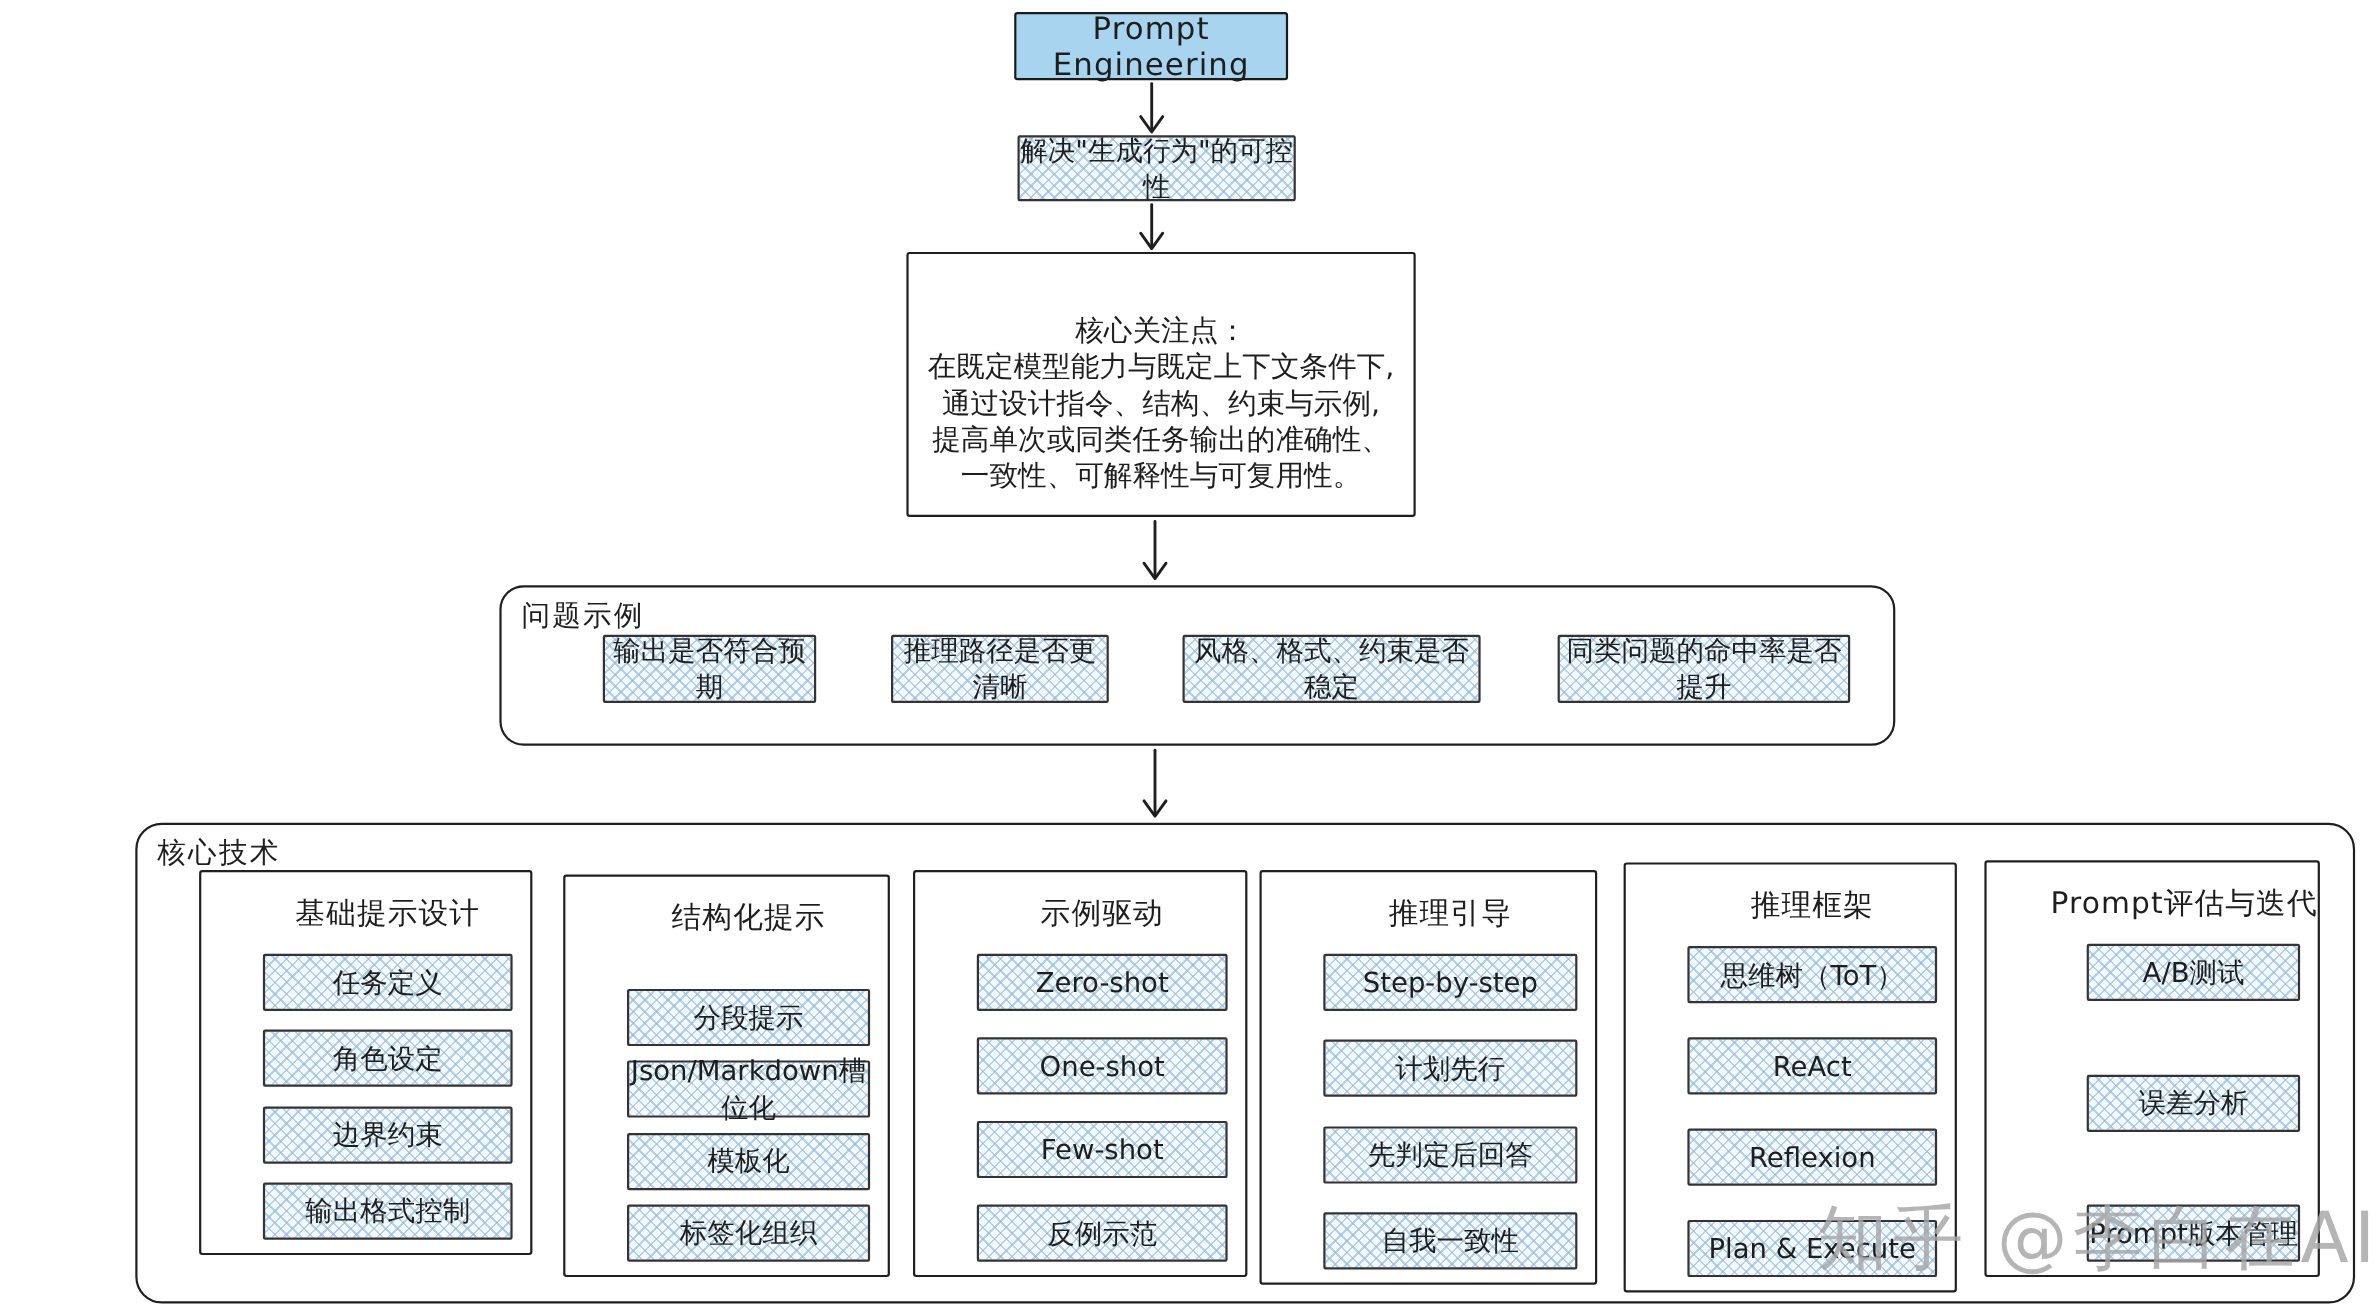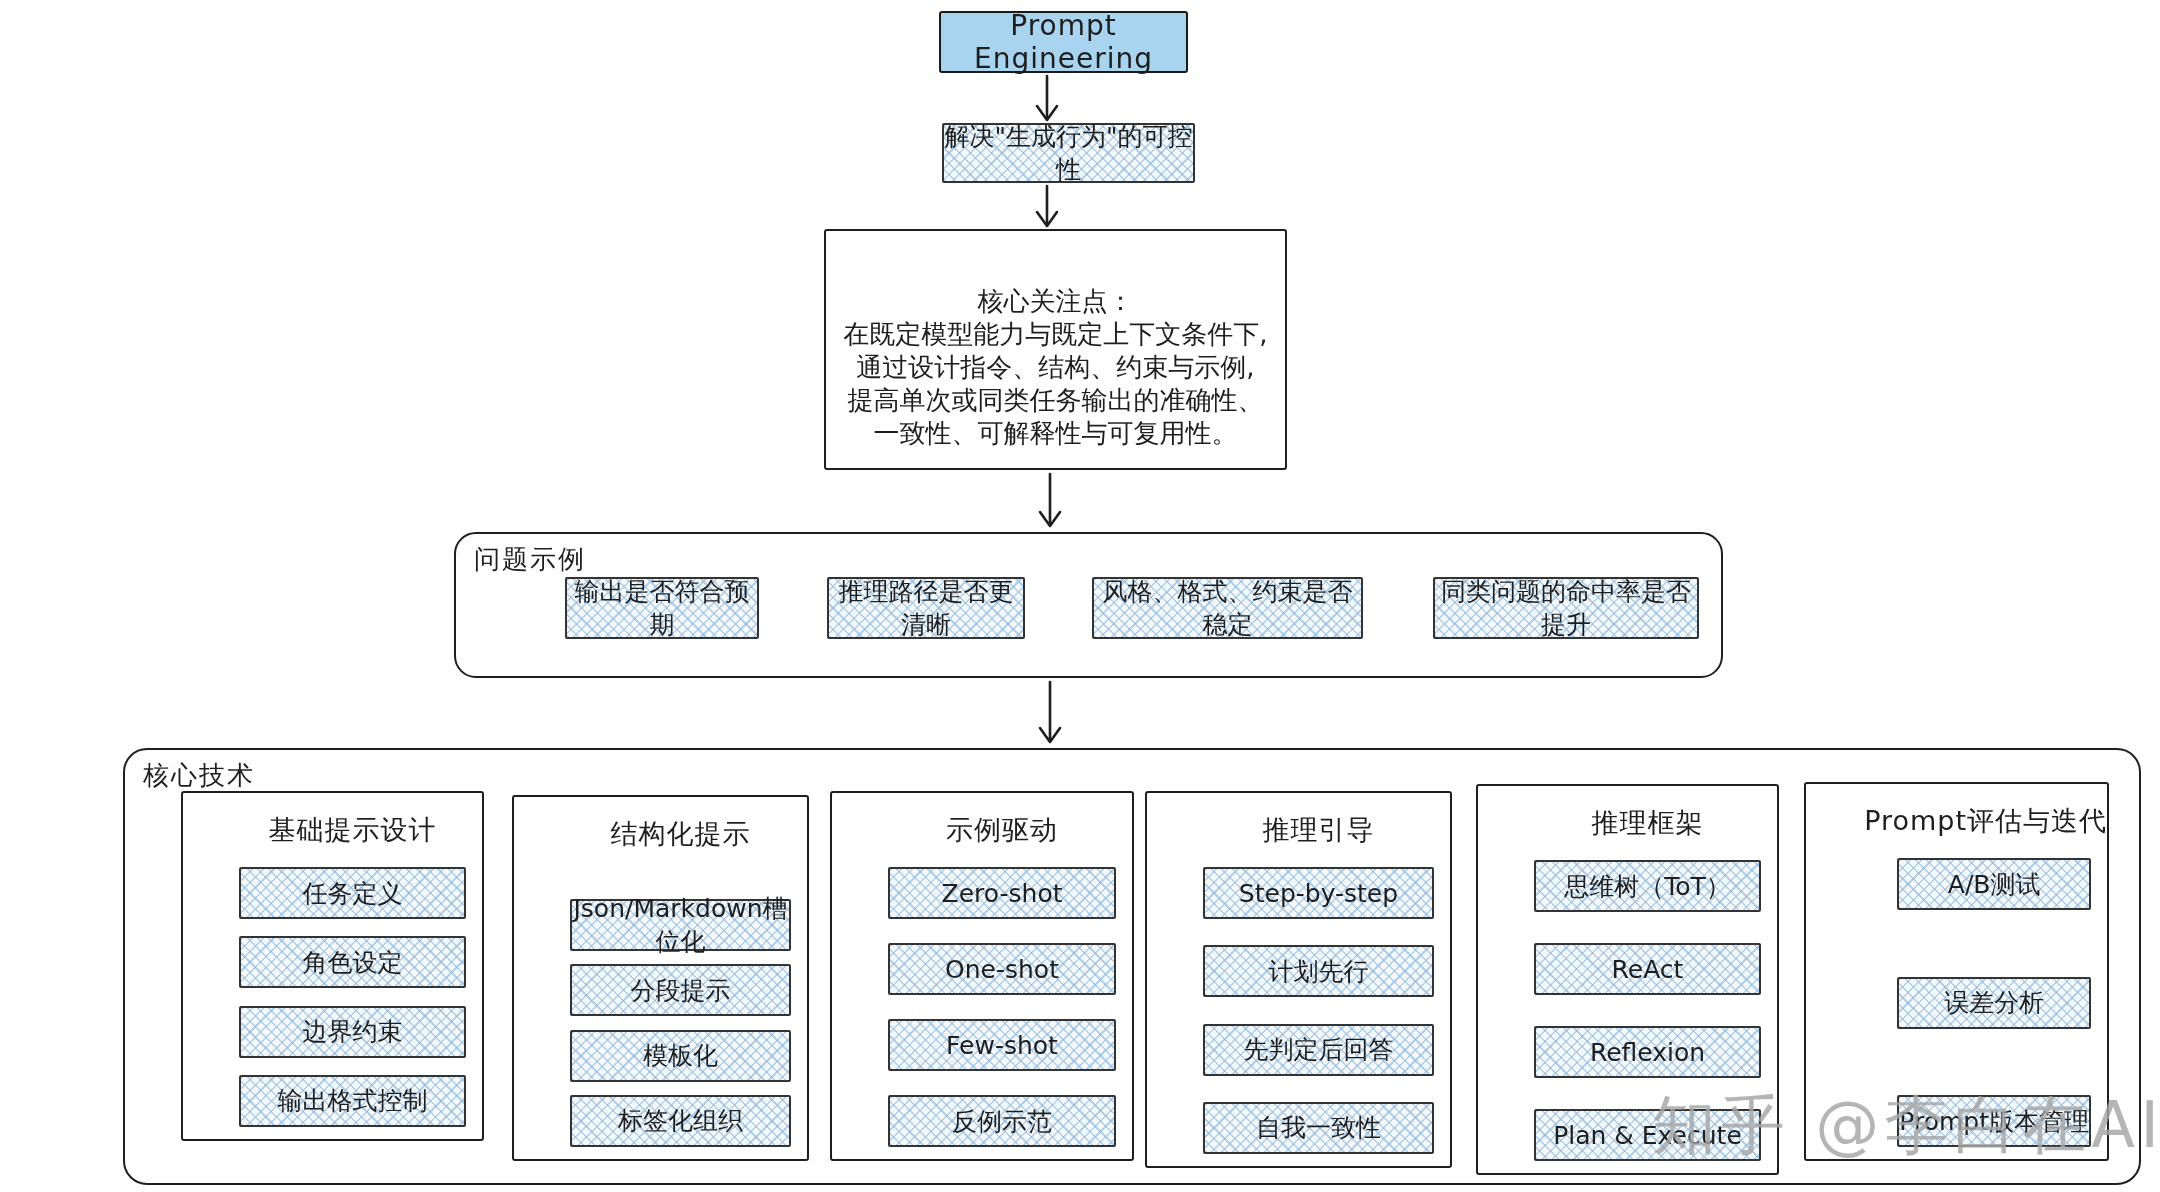--- a/index.html
+++ b/index.html
@@ -1,19 +1,19 @@
 <!DOCTYPE html>
 <html><head>
 <meta charset="utf-8">
 <style>
   html,body{margin:0;padding:0;background:#fff;}
   body{width:2160px;height:1192px;position:relative;overflow:hidden;
        font-family:"DejaVu Sans","Liberation Sans",sans-serif;color:#1e1e1e;}
   .abs{position:absolute;}
-  .node{display:flex;align-items:center;justify-content:center;text-align:center;box-sizing:border-box;margin-left:17px;}
+  .node{display:flex;align-items:center;justify-content:center;text-align:center;box-sizing:border-box;}
   .solid{background:#a9d4f0;border:2.5px solid #1a1a1a;border-radius:3px;font-size:28px;letter-spacing:1px;}
   .hatch{background-color:#f2f8fc;
          background-image:
            repeating-linear-gradient(45deg, rgba(140,182,217,.60) 0 1.6px, transparent 1.6px 7.5px),
            repeating-linear-gradient(135deg, rgba(140,182,217,.60) 0 1.6px, transparent 1.6px 7.5px);
          border:2px solid #333;border-radius:2px;font-size:25px;}
   .panel{background:#fff;border:2.5px solid #1f1f1f;box-sizing:border-box;}
   .focus{border-radius:3px;font-size:26px;line-height:33px;text-align:center;padding-top:54px;}
   .group{border-radius:22px;}
   .group-label{position:absolute;left:18px;top:8px;font-size:26px;letter-spacing:2px;}
@@ -78,22 +78,22 @@
       <div class="col-item hatch">任务定义</div>
       <div class="col-item hatch">角色设定</div>
       <div class="col-item hatch">边界约束</div>
       <div class="col-item hatch">输出格式控制</div>
     </div>
   </div>
 
   <div class="col panel" style="left:387px;top:45px;width:297px;height:366px;gap:28px;">
     <div class="col-title">结构化提示</div>
     <div class="col-items">
+      <div class="col-item hatch">分段提示</div>
       <div class="col-item hatch">Json/Markdown槽位化</div>
-      <div class="col-item hatch">分段提示</div>
       <div class="col-item hatch">模板化</div>
       <div class="col-item hatch">标签化组织</div>
     </div>
   </div>
 
   <div class="col panel" style="left:705px;top:41px;width:304px;height:370px;">
     <div class="col-title">示例驱动</div>
     <div class="col-items">
       <div class="col-item hatch">Zero-shot</div>
       <div class="col-item hatch">One-shot</div>

